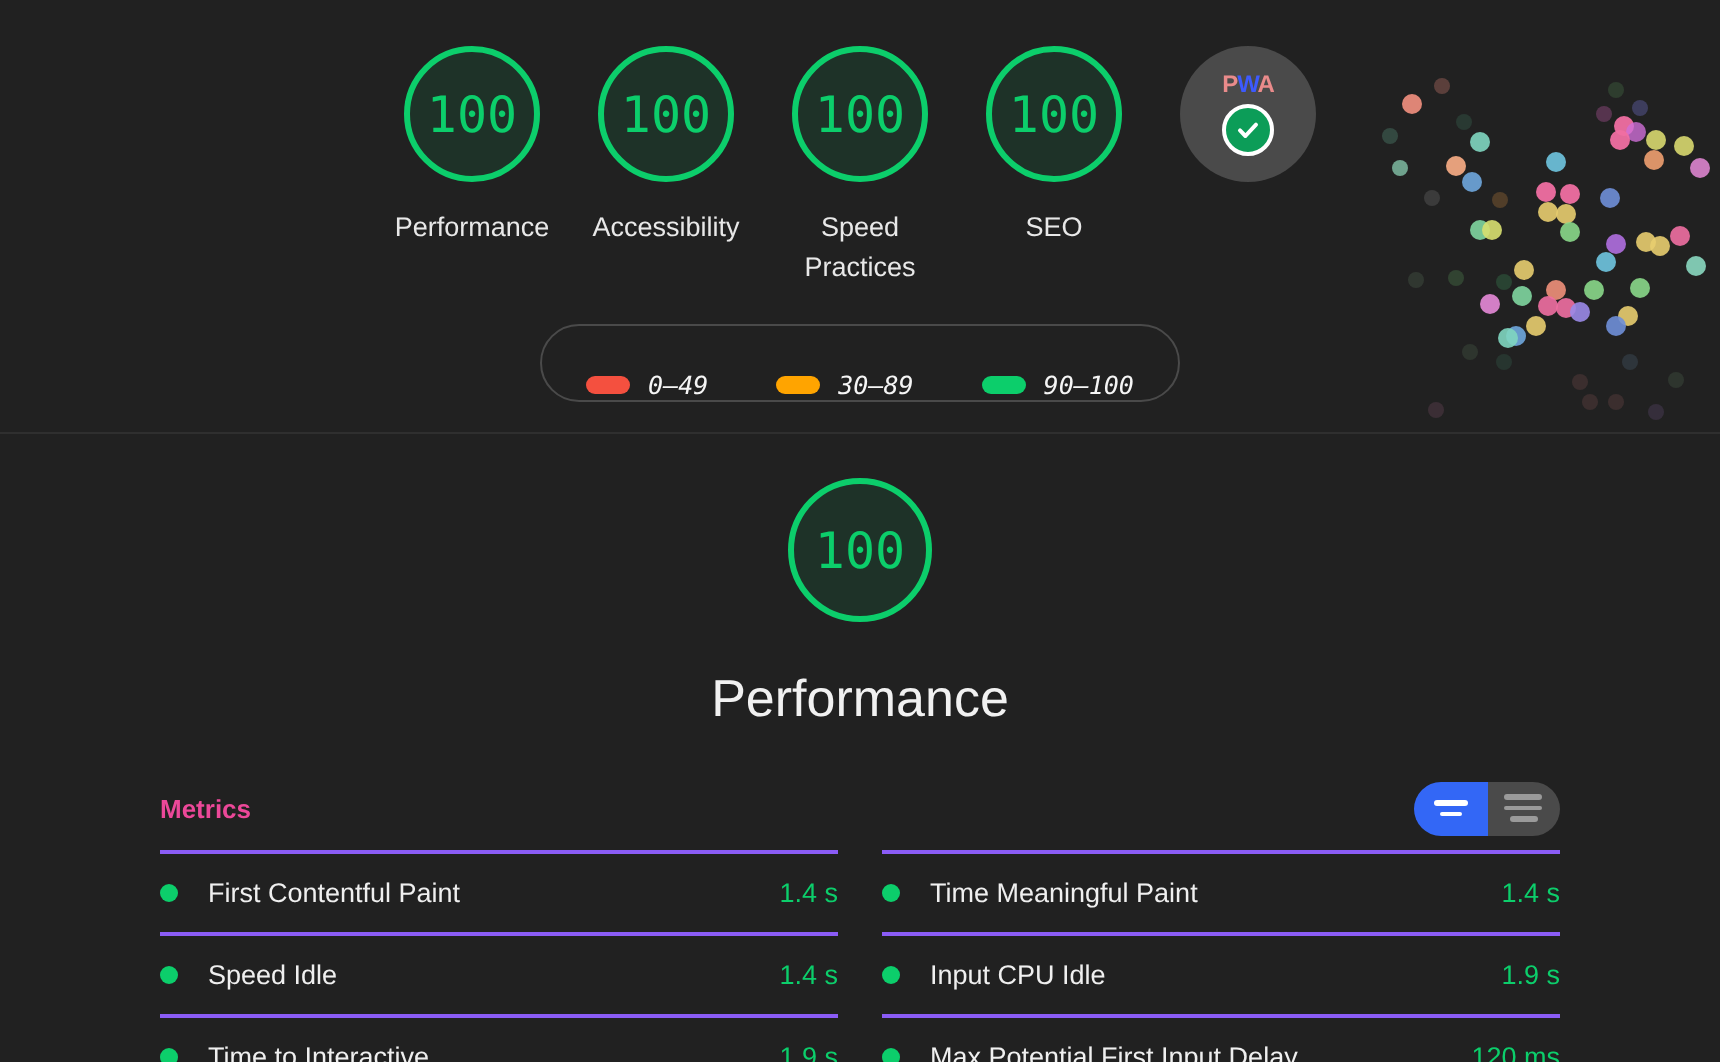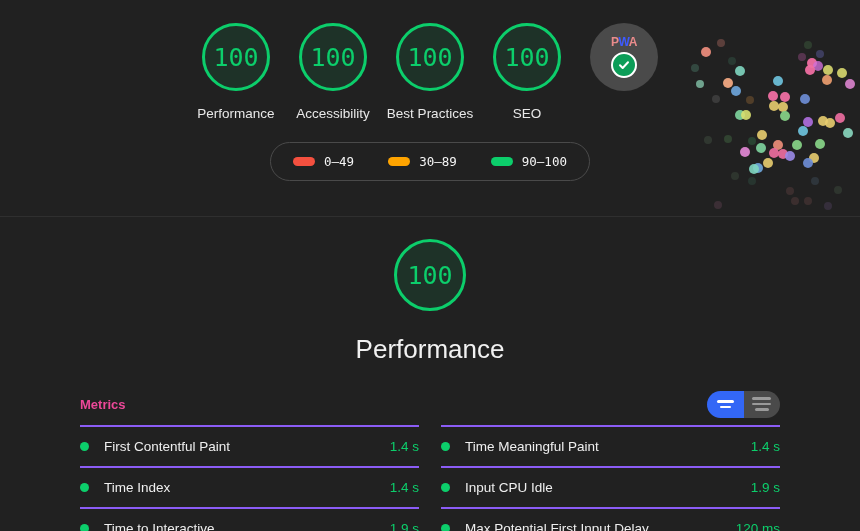--- a/index.html
+++ b/index.html
@@ -119,23 +119,24 @@
   .legend-wrap {
     display: flex;
     justify-content: center;
     margin-top: 18px;
   }
   .legend {
     border: 1px solid #4a4a4a;
     border-radius: 22px;
     height: 39px;
     display: flex;
-    align-items: center;
+    align-items: flex-end;
     gap: 34px;
     padding: 0 22px;
+    font-style: italic;
   }
   .legend-item {
     display: flex;
     align-items: center;
     gap: 9px;
   }
   .legend-pill {
     width: 22px;
     height: 9px;
     border-radius: 5px;
@@ -338,21 +339,21 @@
       <div class="ring">
         <span>100</span>
       </div>
       <div class="gauge-label">Accessibility</div>
     </div>
 
     <div class="gauge-cell">
       <div class="ring">
         <span>100</span>
       </div>
-      <div class="gauge-label">Best Practices</div>
+      <div class="gauge-label">Speed Practices</div>
     </div>
 
     <div class="gauge-cell">
       <div class="ring">
         <span>100</span>
       </div>
       <div class="gauge-label">SEO</div>
     </div>
 
     <div class="gauge-cell">
@@ -417,21 +418,21 @@
     <div class="metrics-grid">
 
       <div class="metric-col">
         <div class="metric-row">
           <span class="metric-dot"></span>
           <span class="metric-name">First Contentful Paint</span>
           <span class="metric-value">1.4 s</span>
         </div>
         <div class="metric-row">
           <span class="metric-dot"></span>
-          <span class="metric-name">Time Index</span>
+          <span class="metric-name">Speed Idle</span>
           <span class="metric-value">1.4 s</span>
         </div>
         <div class="metric-row last">
           <span class="metric-dot"></span>
           <span class="metric-name">Time to Interactive</span>
           <span class="metric-value">1.9 s</span>
         </div>
       </div>
 
       <div class="metric-col">

